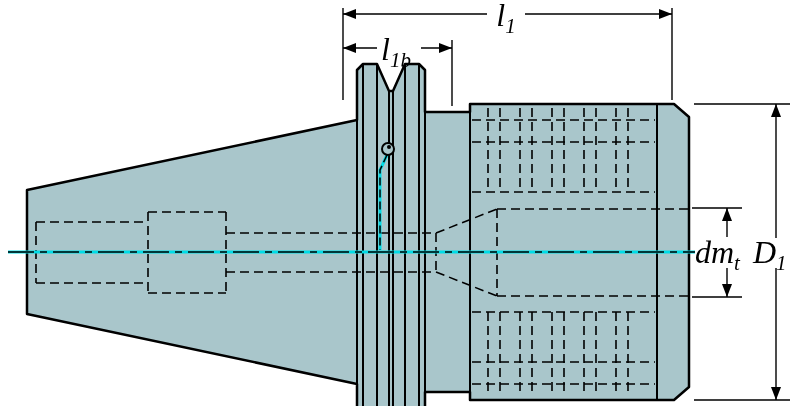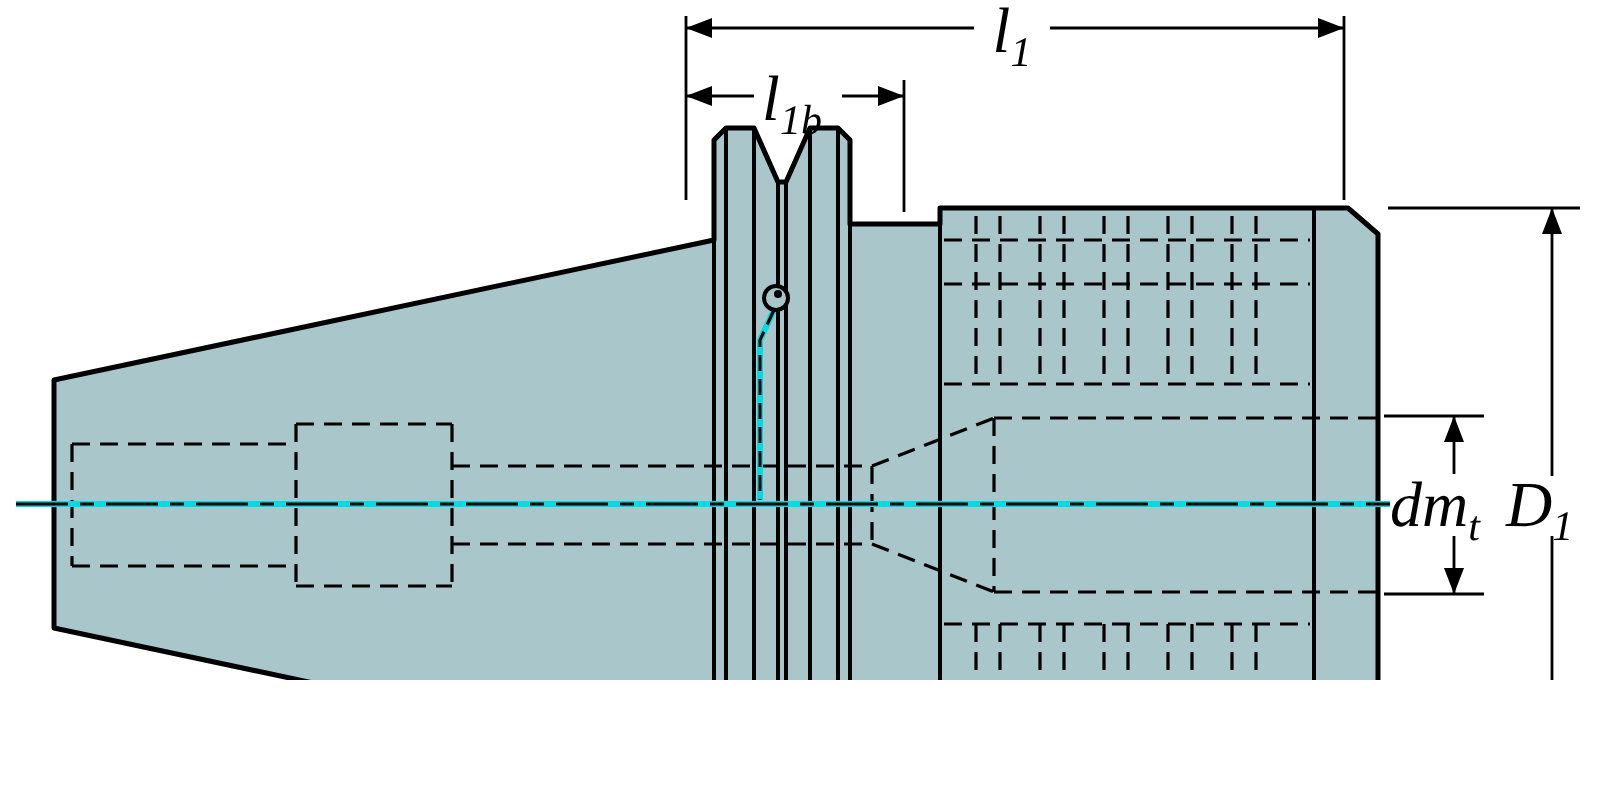--- a/index.html
+++ b/index.html
@@ -1,16 +1,16 @@
 <!DOCTYPE html>
 <html><head>
 <meta charset="utf-8">
 <style>
   html,body{margin:0;padding:0;background:#fff;}
-  .stage{position:relative;width:800px;height:340px;overflow:hidden;background:#ec4899;}
+  .stage{position:relative;width:800px;height:406px;overflow:hidden;background:#ec4899;}
   svg{display:block;width:800px;height:406px;}
 
   .body-outline{stroke:#000;stroke-width:2.5;stroke-linejoin:round;}
   .solid-detail{stroke:#000;stroke-width:2;fill:none;}
   .hidden-line{stroke:#000;stroke-width:1.6;fill:none;stroke-dasharray:9 5;}
   .cl-cyan{fill:none;stroke-width:3;}
   .cl-overlay{stroke:#000;stroke-width:1.6;fill:none;stroke-dasharray:26 6 7 6;}
   .cool-overlay{stroke:#000;stroke-width:1.5;fill:none;stroke-dasharray:8 4;}
   .screw{stroke:#000;stroke-width:2;}
   .dim-line{stroke:#000;stroke-width:1.4;fill:none;}

